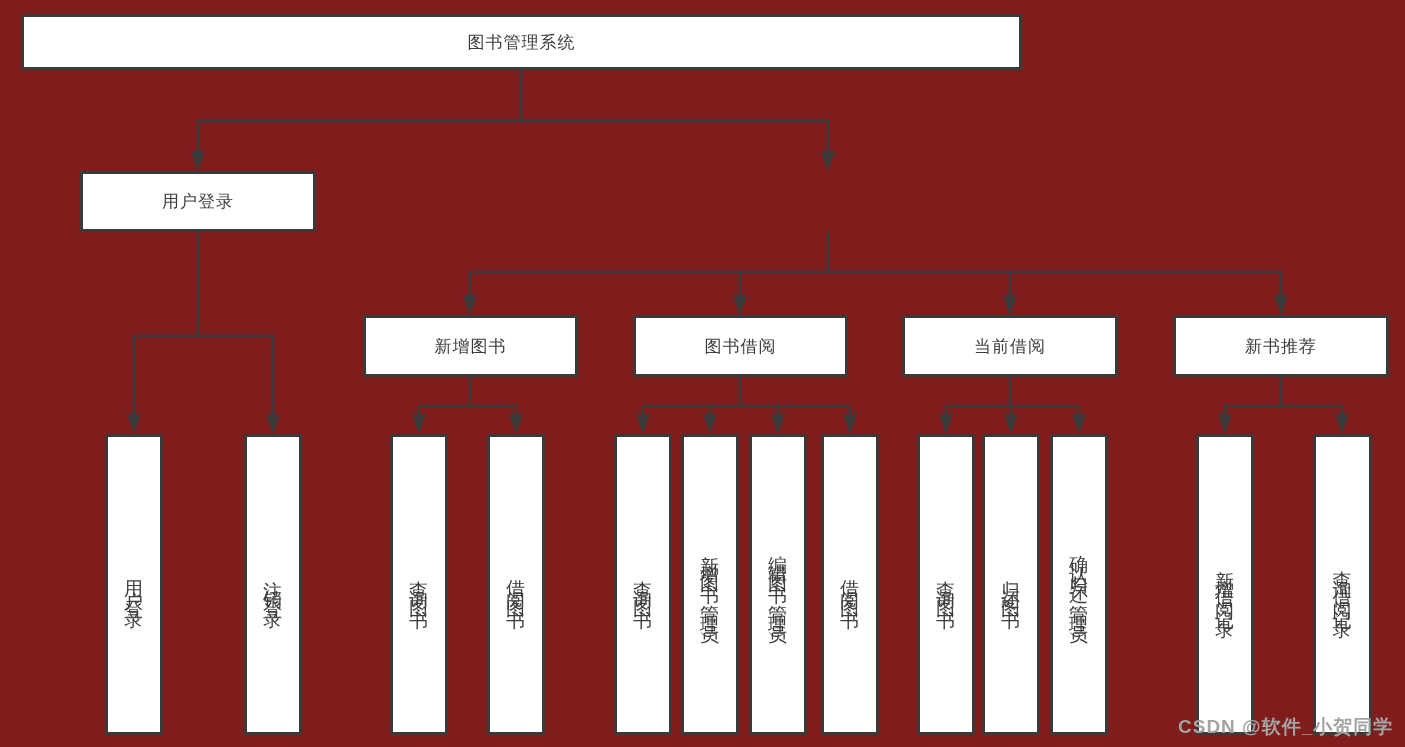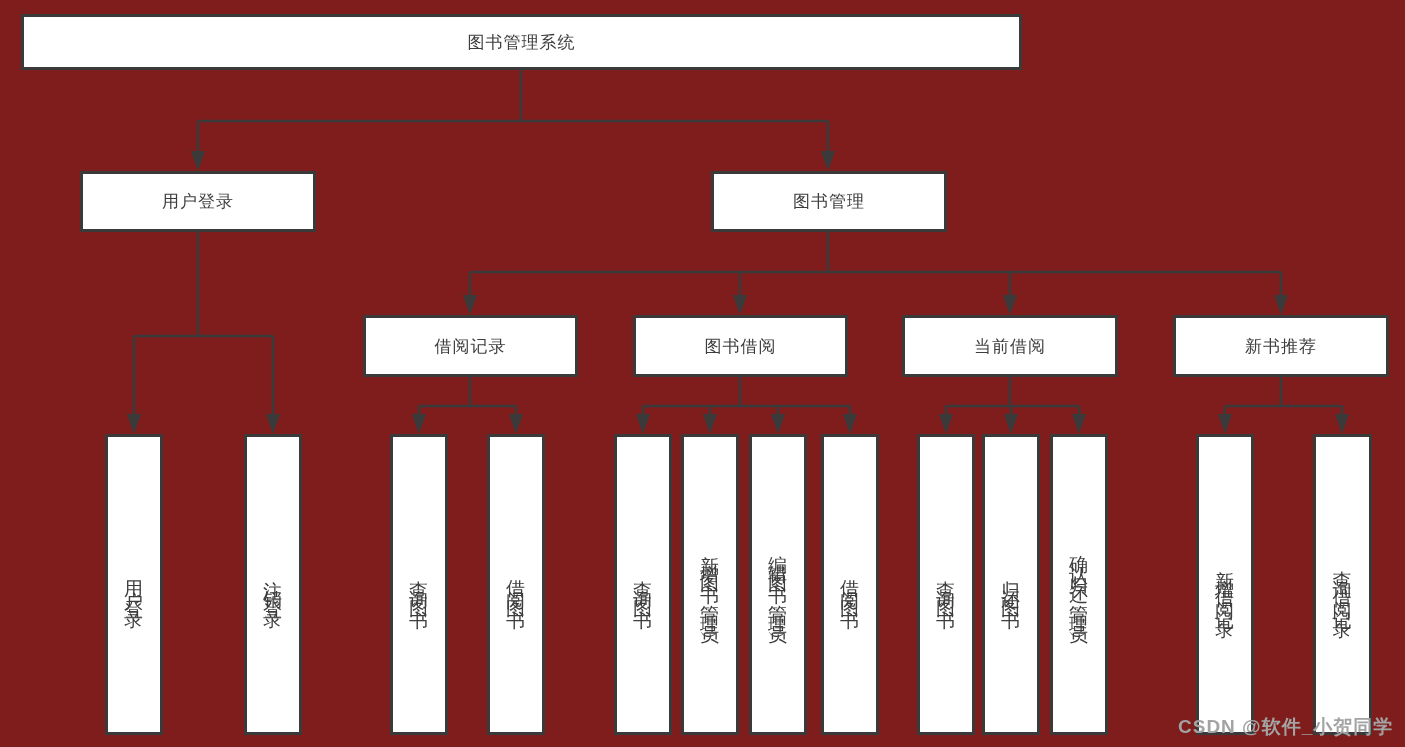--- a/index.html
+++ b/index.html
@@ -92,26 +92,23 @@
     </g>
   </svg>
 
   <div class="node node-h" style="left:21px;top:14px;width:1001px;height:56px">
     <span>图书管理系统</span>
   </div>
 
   <div class="node node-h" style="left:80px;top:171px;width:236px;height:61px">
     <span>用户登录</span>
   </div>
-  <div class="node node-h" style="left:711px;top:171px;width:236px;height:61px">
-    <span>图书管理</span>
-  </div>
 
   <div class="node node-h" style="left:363px;top:315px;width:215px;height:62px">
-    <span>借阅记录</span>
+    <span>新增图书</span>
   </div>
   <div class="node node-h" style="left:633px;top:315px;width:215px;height:62px">
     <span>图书借阅</span>
   </div>
   <div class="node node-h" style="left:902px;top:315px;width:216px;height:62px">
     <span>当前借阅</span>
   </div>
   <div class="node node-h" style="left:1173px;top:315px;width:216px;height:62px">
     <span>新书推荐</span>
   </div>

